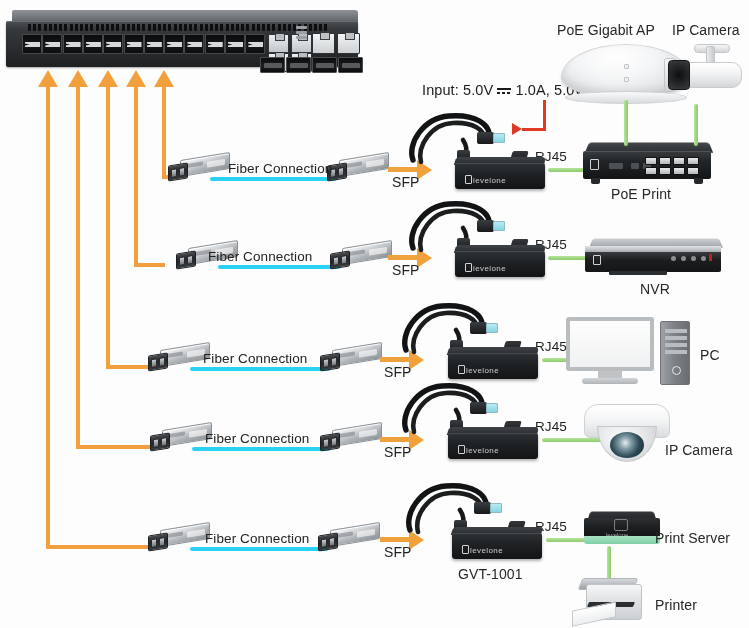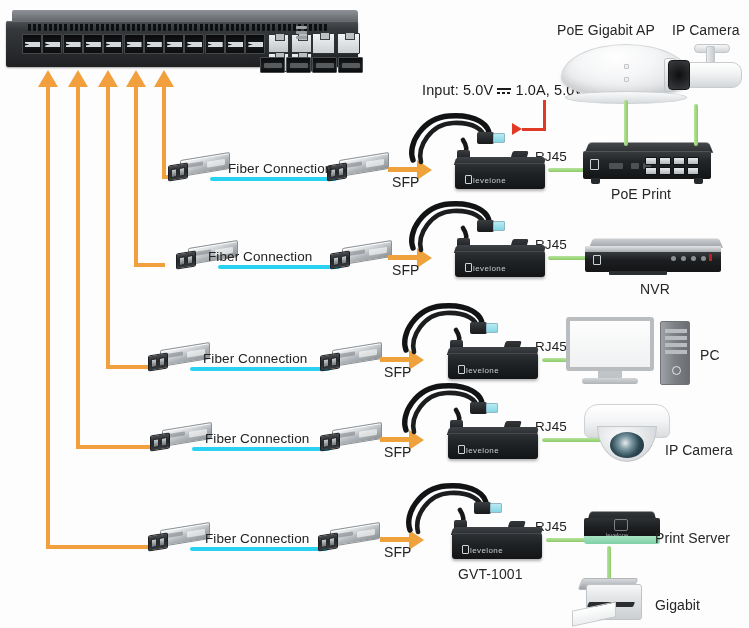--- a/index.html
+++ b/index.html
@@ -805,15 +805,15 @@
   <div class="abs lbl dev-label" style="left:655px; top:530px;">Print Server</div>
 
   <div class="abs eth-v" style="left:607px; top:546px; height:36px;"></div>
 
   <div class="abs printer" style="left:572px; top:578px;">
     <div class="top"></div>
     <div class="body"></div>
     <div class="slot"></div>
     <div class="tray"></div>
   </div>
-  <div class="abs lbl dev-label" style="left:655px; top:597px;">Gigabit</div>
+  <div class="abs lbl dev-label" style="left:655px; top:597px;">Printer</div>
 
 </div>
 
 </body></html>

